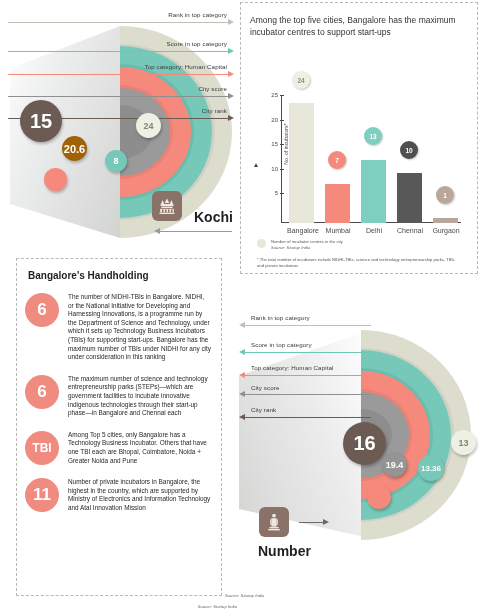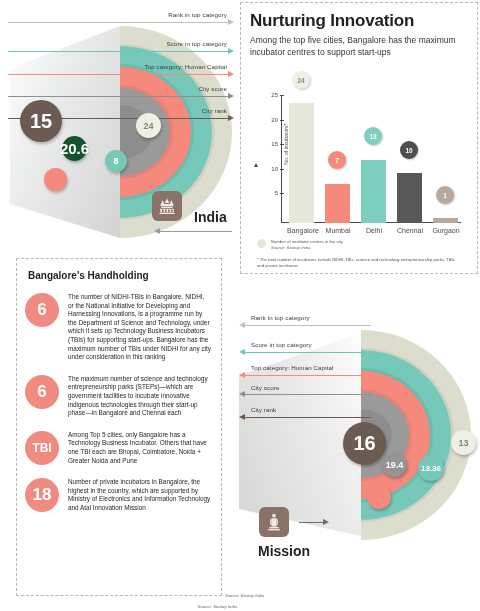--- a/index.html
+++ b/index.html
@@ -91,21 +91,21 @@
   </div>
   <div>
     <div class="arrowline" style="left:8px;top:118px;width:222px;background:#6b5b52;"></div>
     <div class="arrowhead" style="left:228px;top:114.5px;border-left:6px solid #6b5b52;border-top:3.5px solid transparent;border-bottom:3.5px solid transparent;"></div>
     <div class="lbl" style="right:9px;top:107px;">City rank</div>
   </div>
 
   <div class="bubble" style="left:20px;top:100px;width:42px;height:42px;background:#6b5b52;font-size:20px;">
     <span>15</span>
   </div>
-  <div class="bubble" style="left:62px;top:136px;width:25px;height:25px;background:#14532d;font-size:15px;">
+  <div class="bubble" style="left:62px;top:136px;width:25px;height:25px;background:#a16207;font-size:11px;">
     <span>20.6</span>
   </div>
   <div class="bubble" style="left:105px;top:150px;width:22px;height:22px;background:#76c9b9;font-size:9px;">
     <span>8</span>
   </div>
   <div class="bubble" style="left:136px;top:113px;width:25px;height:25px;background:#eef0e4;color:#84866f;font-size:9px;">
     <span>24</span>
   </div>
   <div class="bubble" style="left:44px;top:168px;width:23px;height:23px;background:#f4897c;"></div>
 
@@ -121,30 +121,29 @@
         <rect x="3.4" y="17.8" width="15.2" height="1.2"></rect>
       </g>
       <g fill="#8a7268">
         <rect x="6" y="14.4" width="1.5" height="3"></rect>
           <rect x="9" y="14.4" width="1.5" height="3"></rect>
         <rect x="12" y="14.4" width="1.5" height="3"></rect>
           <rect x="15" y="14.4" width="1.5" height="3"></rect>
       </g>
     </svg>
   </div>
-  <div class="cityname" style="left:194px;top:209px;">India</div>
+  <div class="cityname" style="left:194px;top:209px;">Kochi</div>
   <div>
     <div class="arrowline" style="left:160px;top:231px;width:72px;background:#9a9a9a;"></div>
     <div class="arrowhead" style="left:154px;top:227.5px;border-right:6px solid #9a9a9a;border-top:3.5px solid transparent;border-bottom:3.5px solid transparent;"></div>
   </div>
 </div>
 
 <div class="panel dashed" style="left:240px;top:2px;width:238px;height:272px;padding:8px 9px 0 9px;">
 
-  <div class="h1">Nurturing Innovation</div>
   <div class="sub">Among the top five cities, Bangalore has the maximum incubator centres to support start-ups</div>
 
   <div style="position:absolute;left:40px;top:92px;width:180px;height:128px;">
 
     <div style="position:absolute;left:0;top:0;width:1px;height:128px;background:#4a4a4a;"></div>
     <div style="position:absolute;left:0;bottom:0;width:180px;height:1px;background:#4a4a4a;"></div>
 
     <div style="position:absolute;left:-1px;top:0px;width:4px;height:1px;background:#4a4a4a;"></div>
     <div class="tick" style="left:-16px;top:-3px;width:13px;">25</div>
     <div style="position:absolute;left:-1px;top:24.6px;width:4px;height:1px;background:#4a4a4a;"></div>
@@ -264,21 +263,21 @@
       <g fill="#efe7e2">
         <circle cx="11" cy="4.6" r="1.9"></circle>
         <path d="M8.4 7.2 h5.2 v8.4 h-5.2 z"></path>
         <path d="M7.2 8.2 h1.2 v5.6 h-1.2 z"></path>
         <path d="M13.6 8.2 h1.2 v5.6 h-1.2 z"></path>
         <rect x="6.4" y="16" width="9.2" height="1.4"></rect>
         <rect x="5.2" y="18" width="11.6" height="1.4"></rect>
       </g>
     </svg>
   </div>
-  <div class="cityname" style="left:19px;top:243px;">Mission</div>
+  <div class="cityname" style="left:19px;top:243px;">Number</div>
   <div>
     <div class="arrowline" style="left:60px;top:222px;width:26px;background:#6b6b6b;"></div>
     <div class="arrowhead" style="left:84px;top:218.5px;border-left:6px solid #6b6b6b;border-top:3.5px solid transparent;border-bottom:3.5px solid transparent;"></div>
   </div>
 
   <div class="src" style="position:absolute;left:-14px;top:293px;font-style:italic;">Source: Startup India</div>
 </div>
 
 <div class="panel dashed" style="left:16px;top:258px;width:206px;height:338px;padding:10px 10px 8px 8px;">
 
@@ -295,18 +294,18 @@
     <div class="badge">6</div>
     <div class="facttext">The maximum number of science and technology entrepreneurship parks (STEPs)—which are government facilities to incubate innovative indigenous technologies through their start-up phase—in Bangalore and Chennai each</div>
   </div>
 
   <div class="factrow" style="margin-top:13px;">
     <div class="badge tbi">TBI</div>
     <div class="facttext">Among Top 5 cities, only Bangalore has a Technology Business Incubator. Others that have one TBI each are Bhopal, Coimbatore, Noida + Greater Noida and Pune</div>
   </div>
 
   <div class="factrow" style="margin-top:13px;">
-    <div class="badge">18</div>
+    <div class="badge">11</div>
     <div class="facttext">Number of private incubators in Bangalore, the highest in the country, which are supported by Ministry of Electronics and Information Technology and Atal Innovation Mission</div>
   </div>
 
   <div class="src" style="position:absolute;right:-16px;bottom:-14px;font-style:italic;">Source: Startup India</div>
 </div>
 
 </body></html>

